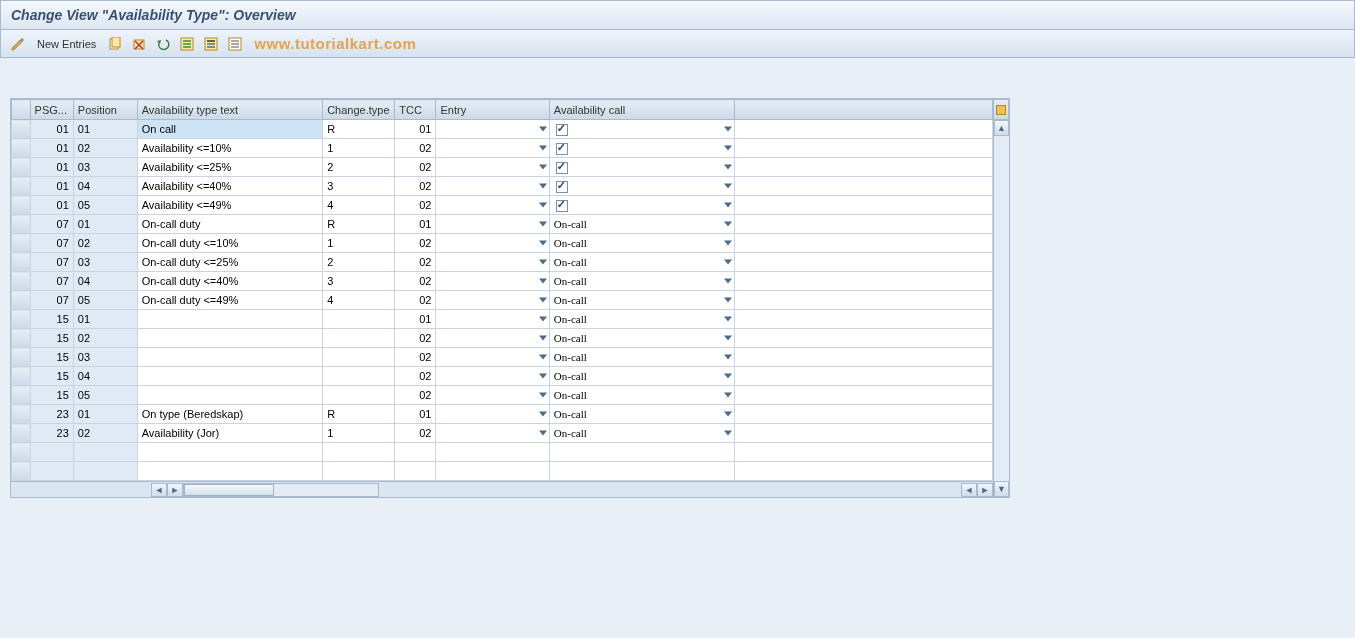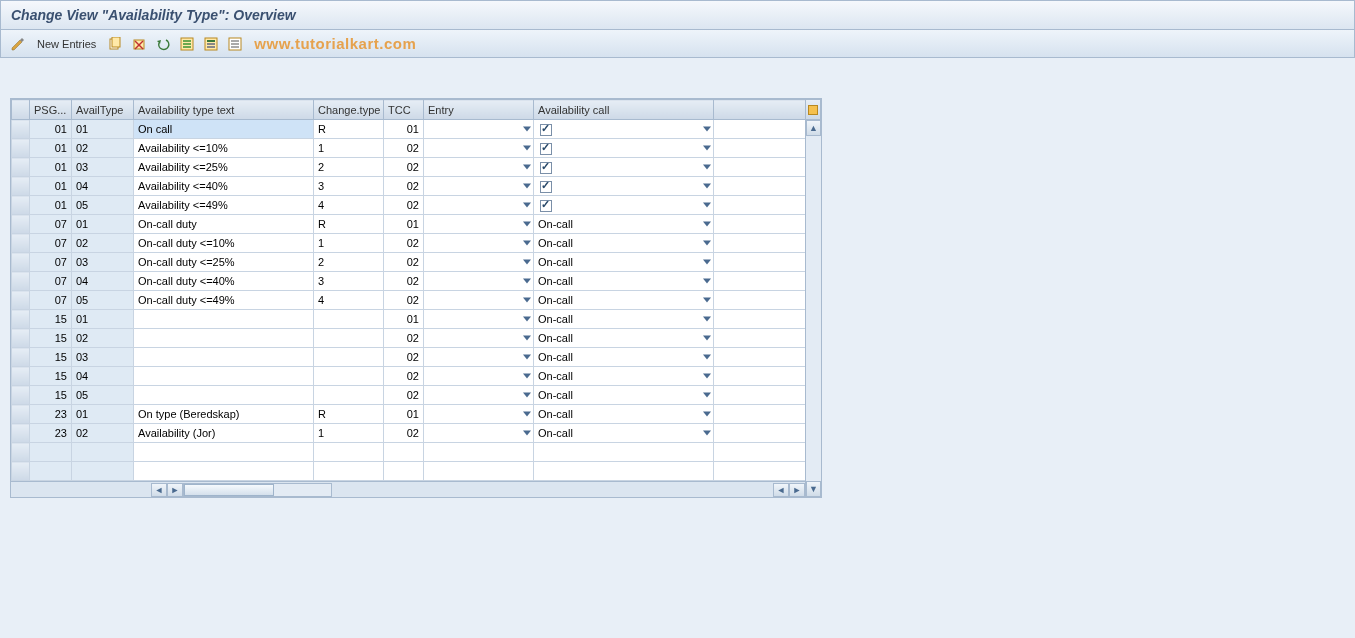--- a/index.html
+++ b/index.html
@@ -50,21 +50,21 @@
       margin-left: 4px;
       letter-spacing: 0.5px;
     }
     .workarea {
       padding: 40px 10px 10px 10px;
     }
     .grid-wrap {
       border: 1px solid #a8bacf;
       background: #701a75;
       display: flex;
-      width: 812px;
+      width: 1000px;
       position: relative;
     }
     .grid-main { flex: 1; overflow: hidden; }
     table.grid {
       border-collapse: collapse;
       width: 100%;
       table-layout: fixed;
     }
     .grid th {
       background: linear-gradient(to bottom, #e6edf5 0%, #cdd9e7 100%);
@@ -113,21 +113,21 @@
       margin-left: 2px;
     }
     .checkbox.checked::after {
       content: "✓";
       position: absolute;
       left: 0; top: -3px;
       font-size: 11px;
       color: #2a4a6a;
       font-weight: bold;
     }
-    .mono { font-family: Liberation Sans, sans-serif; font-size: 11px; }
+    .mono { font-family: Liberation Serif, serif; font-size: 11px; }
     .vscroll {
       width: 16px;
       background: #dbe5f0;
       border-left: 1px solid #a8bacf;
       display: flex;
       flex-direction: column;
     }
     .vs-btn {
       height: 16px;
       background: linear-gradient(to bottom,#f0f5fa,#d0dce8);
@@ -248,21 +248,21 @@
             <col style="width:70px">
             <col style="width:40px">
           <col style="width:110px">
             <col style="width:180px">
             <col style="width:250px">
         </colgroup>
         <thead>
           <tr>
             <th></th>
             <th>PSG...</th>
-            <th>AvailType</th>
+            <th>Position</th>
             <th>Availability type text</th>
             <th>Change.type</th>
             <th>TCC</th>
             <th>Entry</th>
             <th>Availability call</th>
             <th></th>
           </tr>
         </thead>
         <tbody id="grid-body">
             <tr>

